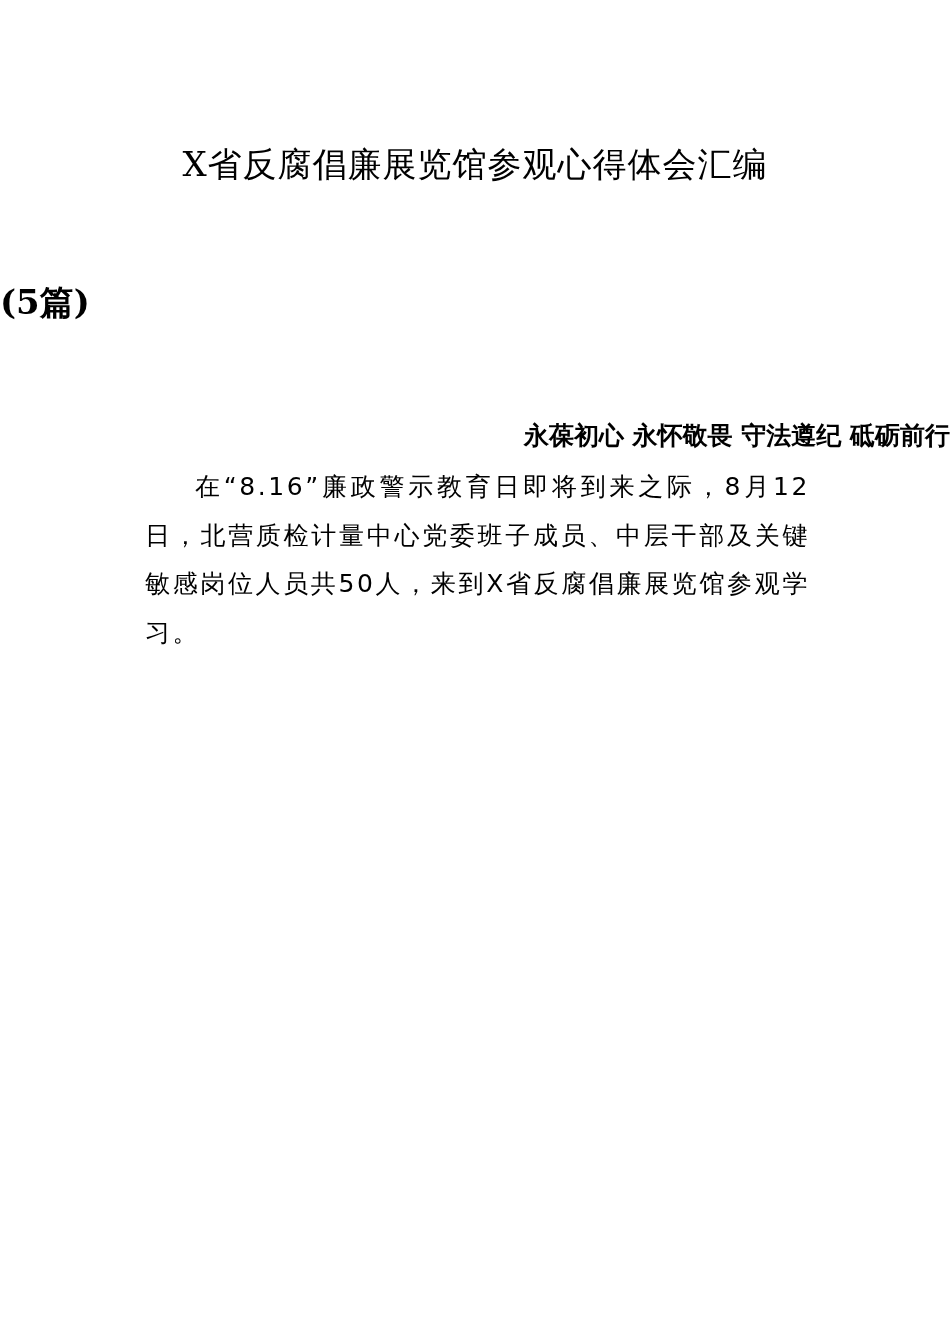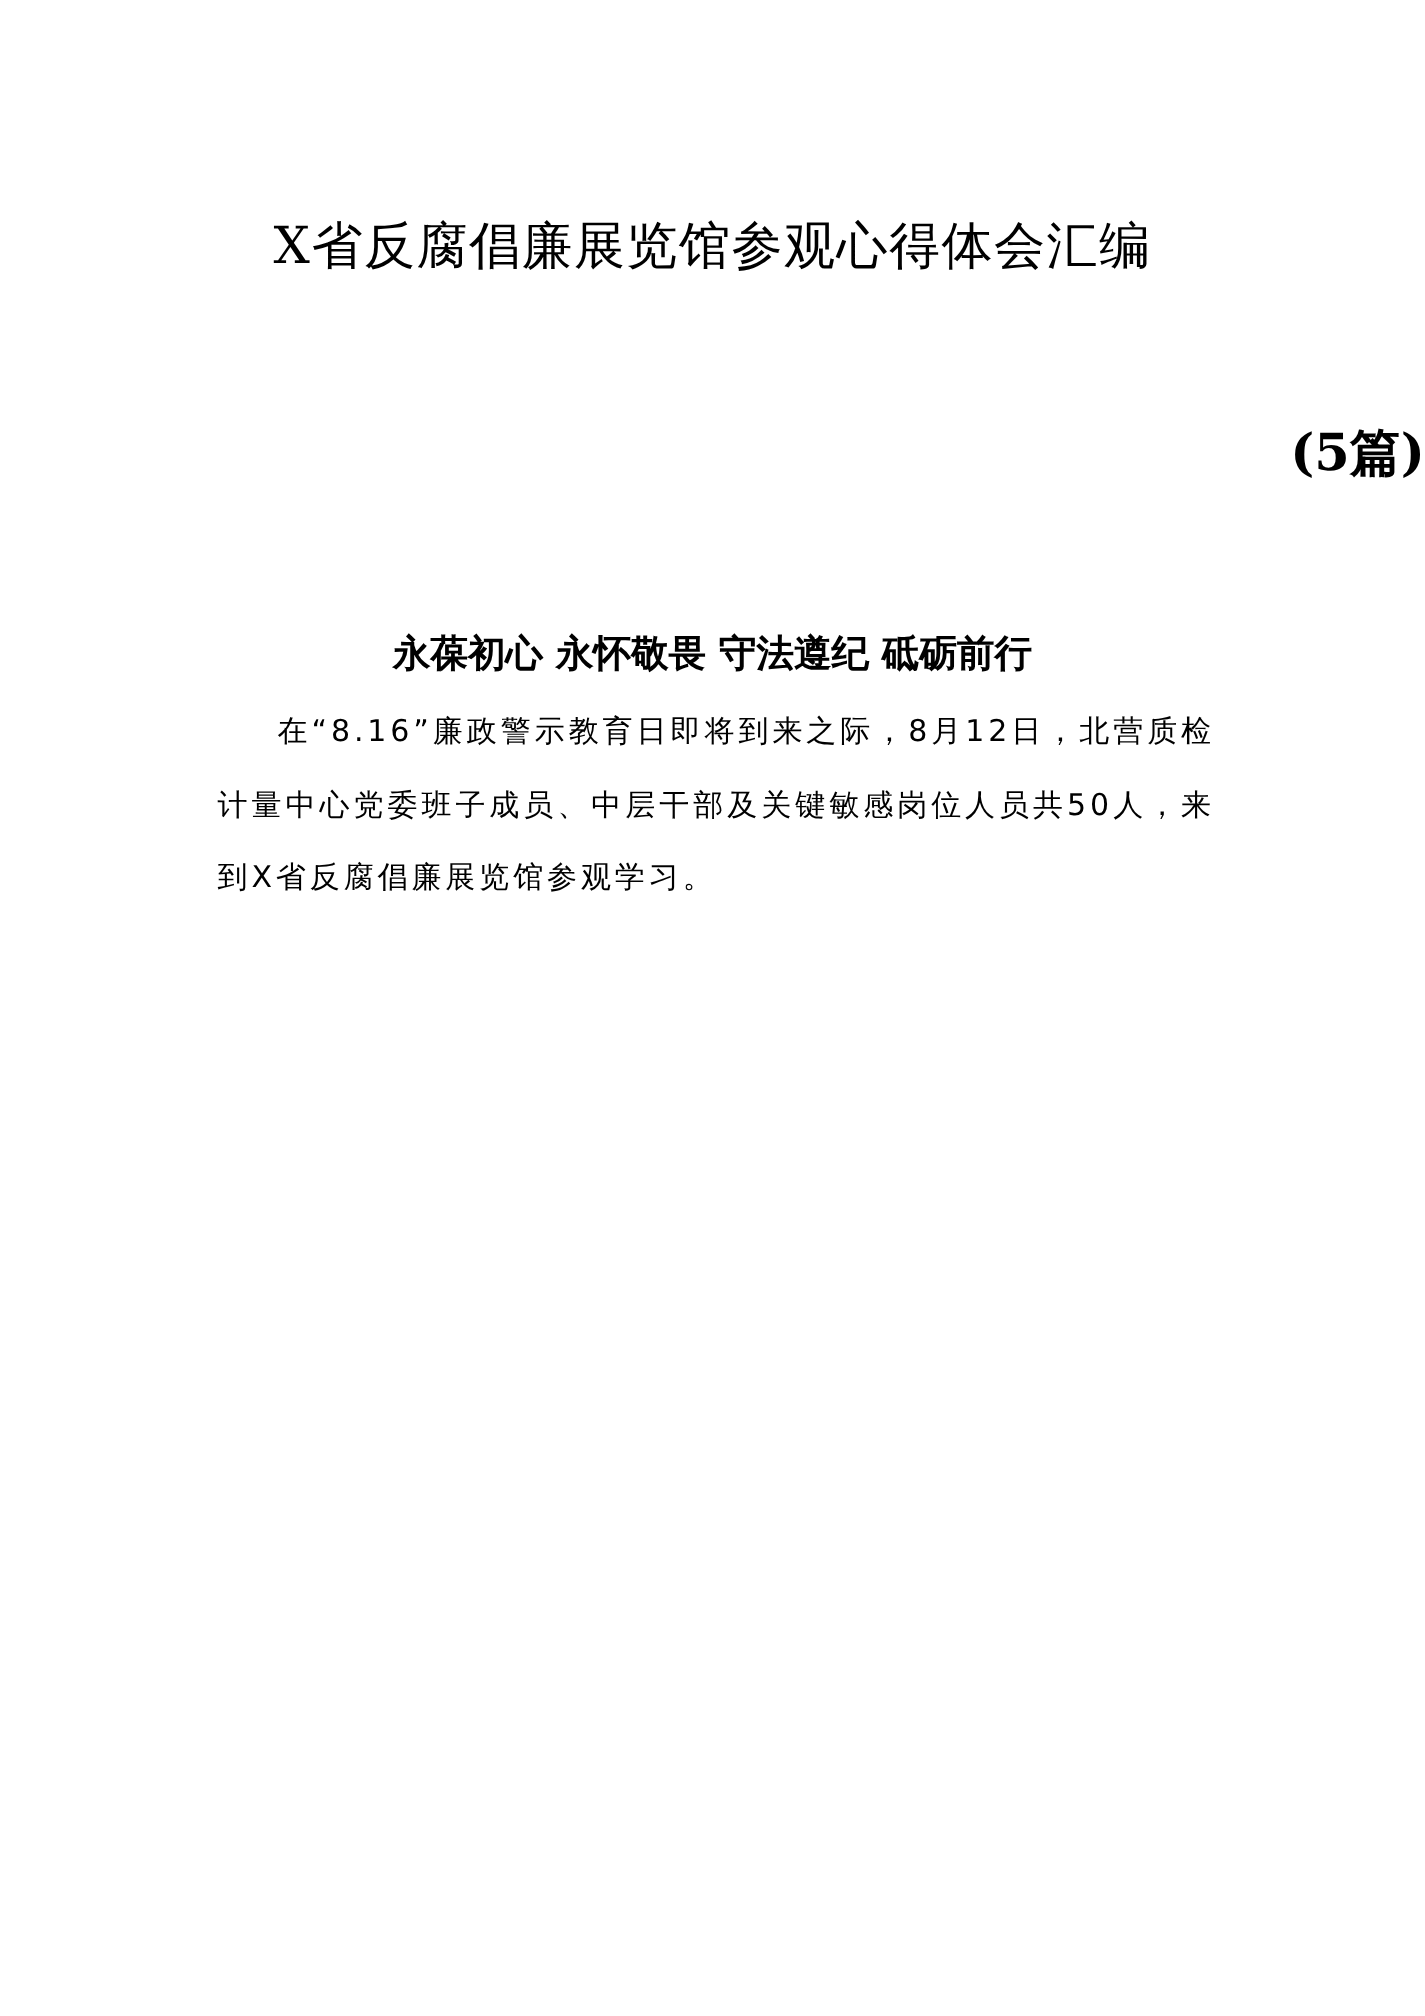--- a/index.html
+++ b/index.html
@@ -32,46 +32,46 @@
       line-height: 44px;
       font-weight: normal;
       letter-spacing: 1px;
       margin: 0;
     }
     .doc-subtitle {
       position: absolute;
       left: 0;
       width: 950px;
       top: 280px;
-      text-align: right;
+      text-align: left;
       font-size: 34px;
       line-height: 44px;
       margin: 0;
     }
     .section-heading {
       position: absolute;
       left: 0;
       width: 950px;
       top: 418px;
-      text-align: center;
+      text-align: right;
       font-size: 25px;
       line-height: 36px;
       font-weight: bold;
       margin: 0;
       font-family: "DejaVu Sans", "Liberation Sans", sans-serif;
     }
     .body {
       position: absolute;
       left: 145px;
       top: 463px;
       width: 665px;
     }
     .para {
       margin: 0;
-      font-size: 20px;
+      font-size: 25px;
       line-height: 48.7px;
       text-indent: 2em;
       text-align: justify;
       text-align-last: left;
       letter-spacing: 2.6px;
       font-family: "DejaVu Sans", "Liberation Sans", sans-serif;
       font-weight: normal;
     }
     .para.sub-point {
       text-indent: 2em;

